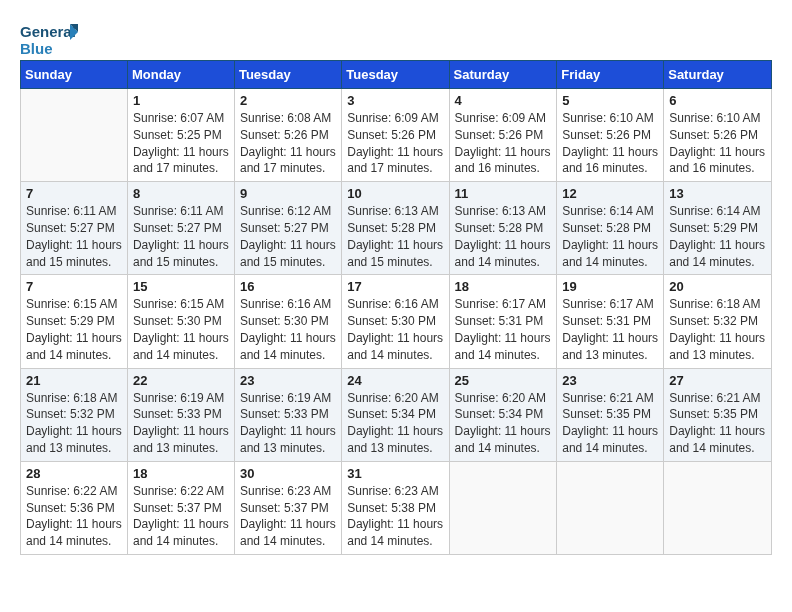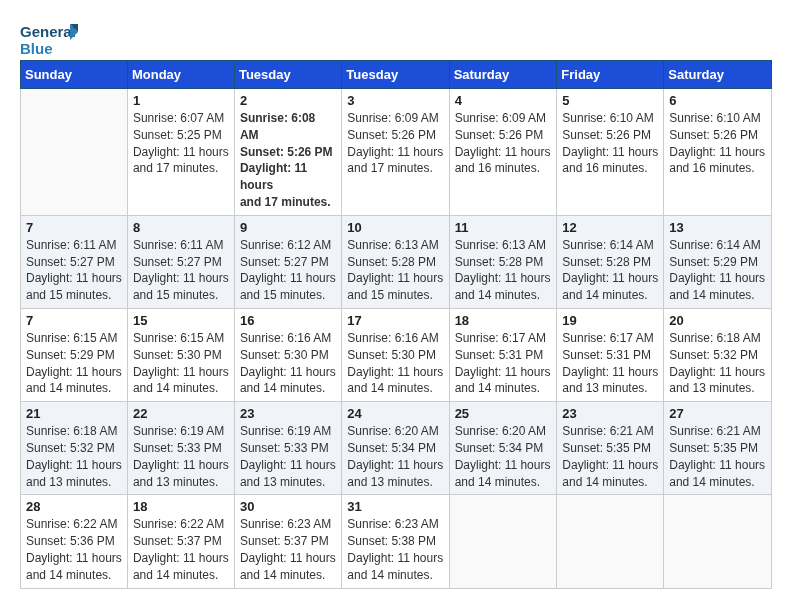--- a/index.html
+++ b/index.html
@@ -97,21 +97,21 @@
         <td class="empty"></td>
         <td>
           <span class="day-number">1</span>
           <div class="day-info" style="white-space: pre-line;">Sunrise: 6:07 AM
 Sunset: 5:25 PM
 Daylight: 11 hours
 and 17 minutes.</div>
         </td>
         <td>
           <span class="day-number">2</span>
-          <div class="day-info" style="white-space: pre-line; font-weight: bold;">Sunrise: 6:08 AM
+          <div class="day-info" style="white-space: pre-line;">Sunrise: 6:08 AM
 Sunset: 5:26 PM
 Daylight: 11 hours
 and 17 minutes.</div>
         </td>
         <td>
           <span class="day-number">3</span>
           <div class="day-info" style="white-space: pre-line;">Sunrise: 6:09 AM
 Sunset: 5:26 PM
 Daylight: 11 hours
 and 17 minutes.</div>

